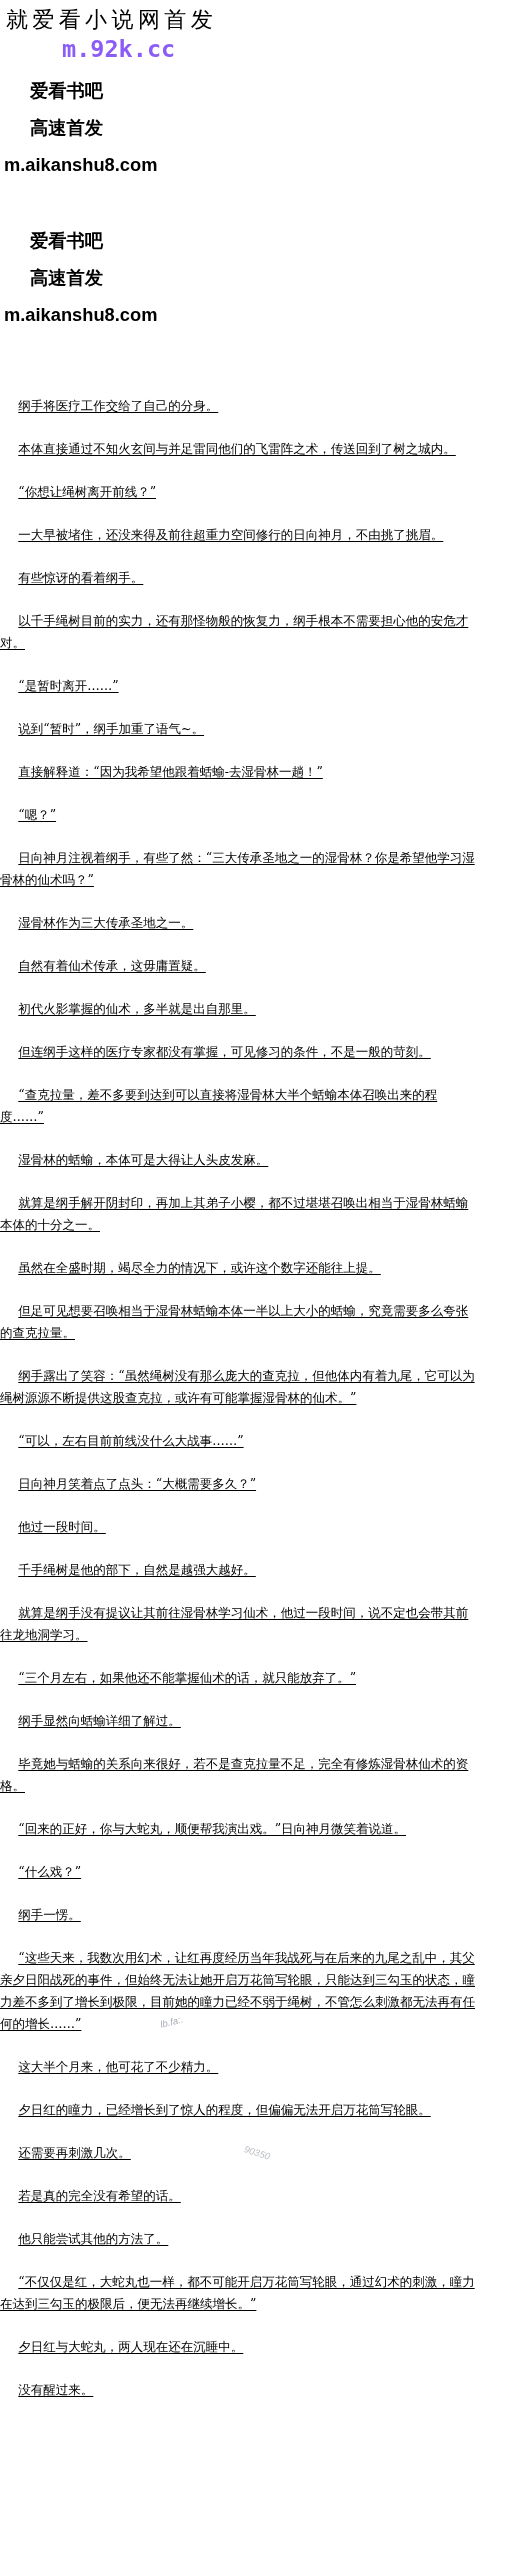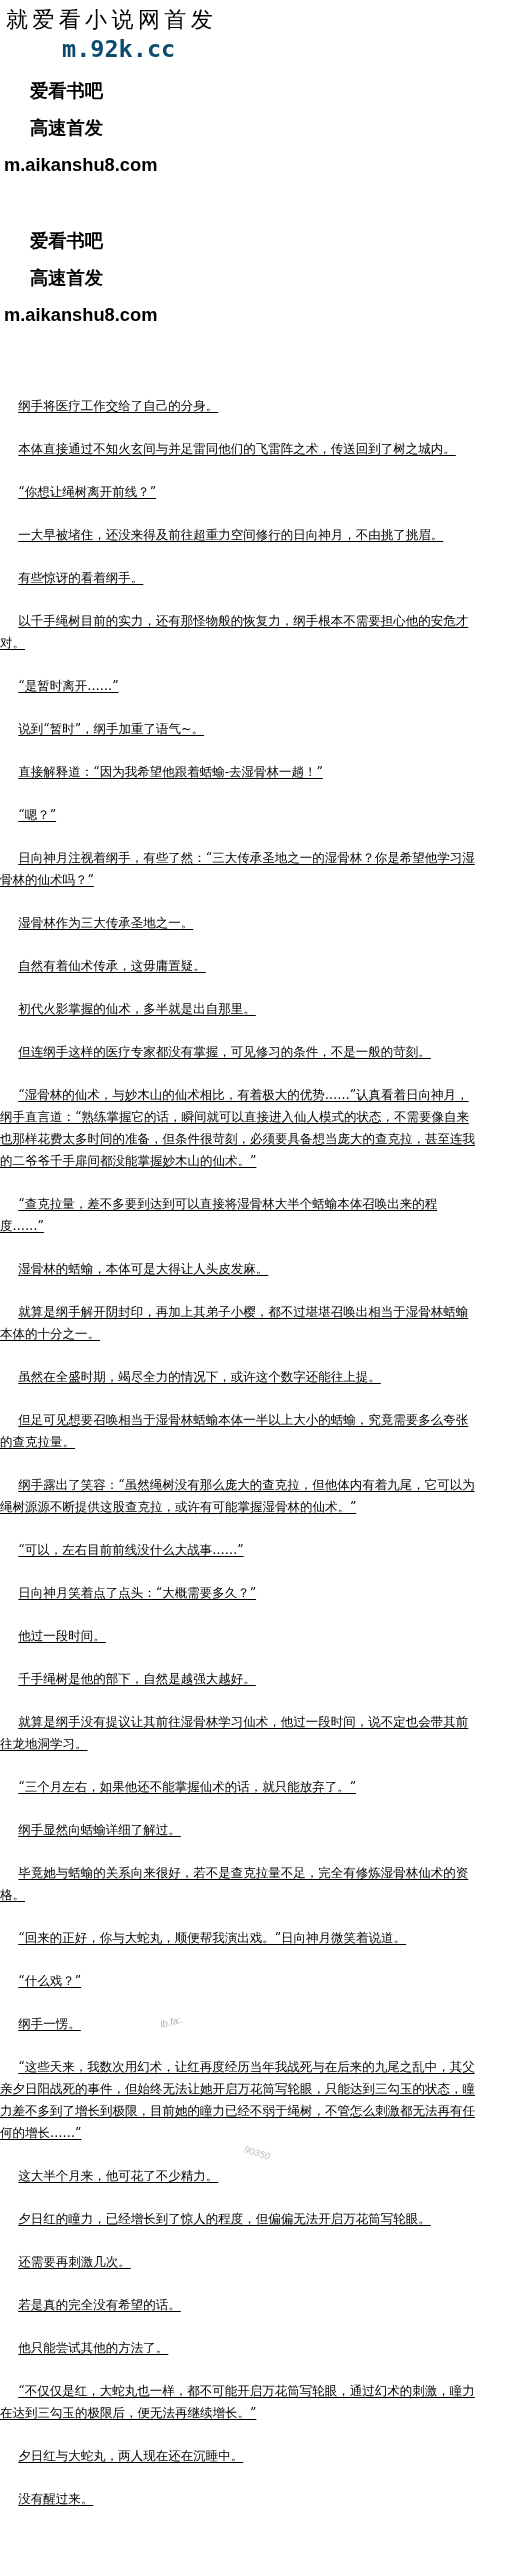--- a/index.html
+++ b/index.html
@@ -24,21 +24,21 @@
     letter-spacing: 4.4px;
     font-family: "DejaVu Serif", serif;
     color: #000;
   }
   .site-url {
     margin: 4.4px 0 0 62px;
     font-size: 23.5px;
     line-height: 22px;
     font-weight: bold;
     font-family: "DejaVu Sans Mono", monospace;
-    color: #0c4a6e;
+    color: #8b5cf6;
   }
   .promo { font-family: "Liberation Sans", sans-serif; font-weight: bold; }
   .promo-a { margin-top: 20.5px; }
   .promo-b { margin-top: 56px; }
   .promo p { margin: 0 0 17px 0; font-size: 18.3px; line-height: 20px; }
   .promo .cn { padding-left: 30px; }
   .promo .url { padding-left: 4px; margin-bottom: 0; }
   
   .content {
     margin-top: 70px;
@@ -113,21 +113,20 @@
       <p class="para">以千手绳树目前的实力，还有那怪物般的恢复力，纲手根本不需要担心他的安危才对。</p>
       <p class="para">“是暂时离开……”</p>
       <p class="para">说到“暂时”，纲手加重了语气~。</p>
       <p class="para">直接解释道：“因为我希望他跟着蛞蝓-去湿骨林一趟！”</p>
       <p class="para">“嗯？”</p>
       <p class="para">日向神月注视着纲手，有些了然：“三大传承圣地之一的湿骨林？你是希望他学习湿骨林的仙术吗？”</p>
       <p class="para">湿骨林作为三大传承圣地之一。</p>
       <p class="para">自然有着仙术传承，这毋庸置疑。</p>
       <p class="para">初代火影掌握的仙术，多半就是出自那里。</p>
       <p class="para">但连纲手这样的医疗专家都没有掌握，可见修习的条件，不是一般的苛刻。</p>
-      <p class="para">“湿骨林的仙术，与妙木山的仙术相比，有着极大的优势……”认真看着日向神月，纲手直言道：“熟练掌握它的话，瞬间就可以直接进入仙人模式的状态，不需要像自来也那样花费太多时间的准备，但条件很苛刻，必须要具备想当庞大的查克拉，甚至连我的二爷爷千手扉间都没能掌握妙木山的仙术。”</p>
       <p class="para">“查克拉量，差不多要到达到可以直接将湿骨林大半个蛞蝓本体召唤出来的程度……”</p>
       <p class="para">湿骨林的蛞蝓，本体可是大得让人头皮发麻。</p>
       <p class="para">就算是纲手解开阴封印，再加上其弟子小樱，都不过堪堪召唤出相当于湿骨林蛞蝓本体的十分之一。</p>
       <p class="para">虽然在全盛时期，竭尽全力的情况下，或许这个数字还能往上提。</p>
       <p class="para">但足可见想要召唤相当于湿骨林蛞蝓本体一半以上大小的蛞蝓，究竟需要多么夸张的查克拉量。</p>
       <p class="para">纲手露出了笑容：“虽然绳树没有那么庞大的查克拉，但他体内有着九尾，它可以为绳树源源不断提供这股查克拉，或许有可能掌握湿骨林的仙术。”</p>
       <p class="para">“可以，左右目前前线没什么大战事……”</p>
       <p class="para">日向神月笑着点了点头：“大概需要多久？”</p>
       <p class="para">他过一段时间。</p>
       <p class="para">千手绳树是他的部下，自然是越强大越好。</p>

